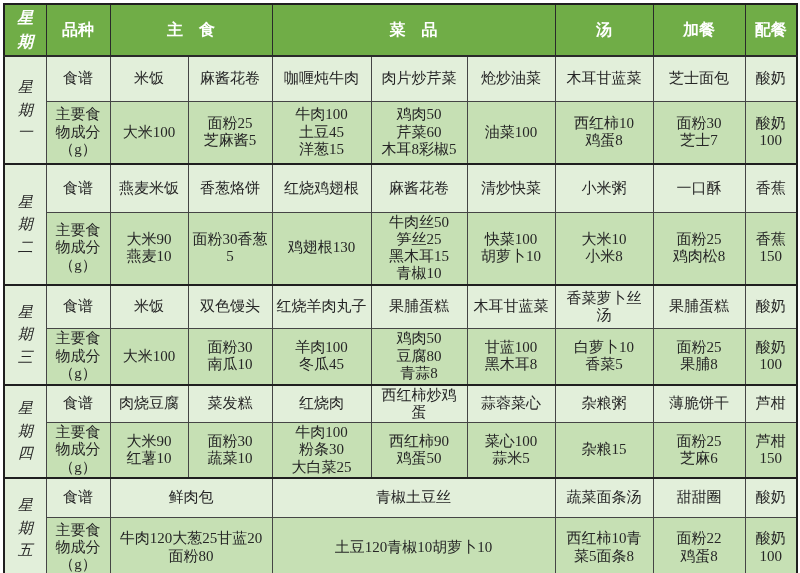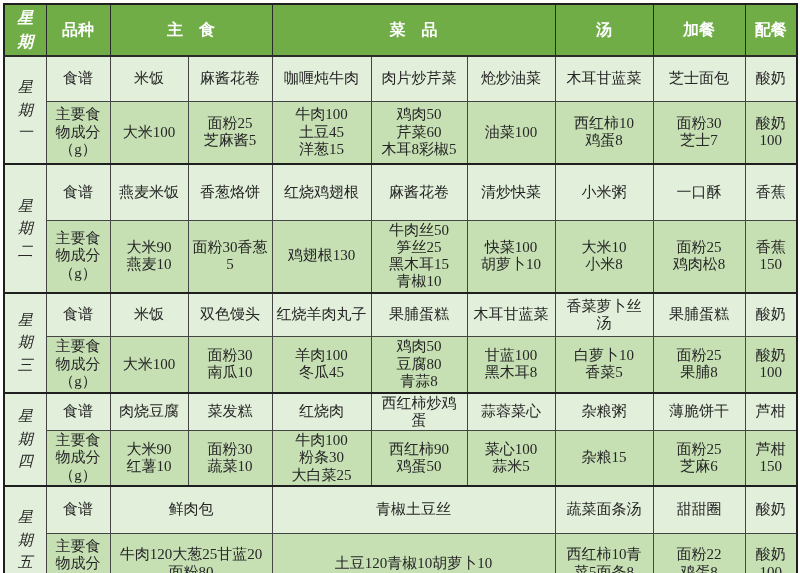--- a/index.html
+++ b/index.html
@@ -99,21 +99,21 @@
 木耳8彩椒5</td>
       <td>油菜100</td>
       <td>西红柿10
 鸡蛋8</td>
       <td>面粉30
 芝士7</td>
       <td>酸奶
 100</td>
     </tr>
 
-    <tr class="recipe-row day-start" style="height:56px">
+    <tr class="recipe-row day-start" style="height:48px">
       <td rowspan="2"><span class="stack">星期二</span></td>
       <td>食谱</td>
       <td>燕麦米饭</td>
       <td>香葱烙饼</td>
       <td>红烧鸡翅根</td>
       <td>麻酱花卷</td>
       <td>清炒快菜</td>
       <td>小米粥</td>
       <td>一口酥</td>
       <td>香蕉</td>
@@ -195,21 +195,21 @@
 鸡蛋50</td>
       <td>菜心100
 蒜米5</td>
       <td>杂粮15</td>
       <td>面粉25
 芝麻6</td>
       <td>芦柑
 150</td>
     </tr>
 
-    <tr class="recipe-row day-start" style="height:48px">
+    <tr class="recipe-row day-start" style="height:40px">
       <td rowspan="2"><span class="stack">星期五</span></td>
       <td>食谱</td>
       <td colspan="2">鲜肉包</td>
       <td colspan="3">青椒土豆丝</td>
       <td>蔬菜面条汤</td>
       <td>甜甜圈</td>
       <td>酸奶</td>
     </tr>
     <tr class="ing-row" style="height:60px">
       <td class="lbl">主要食物成分（g）</td>

